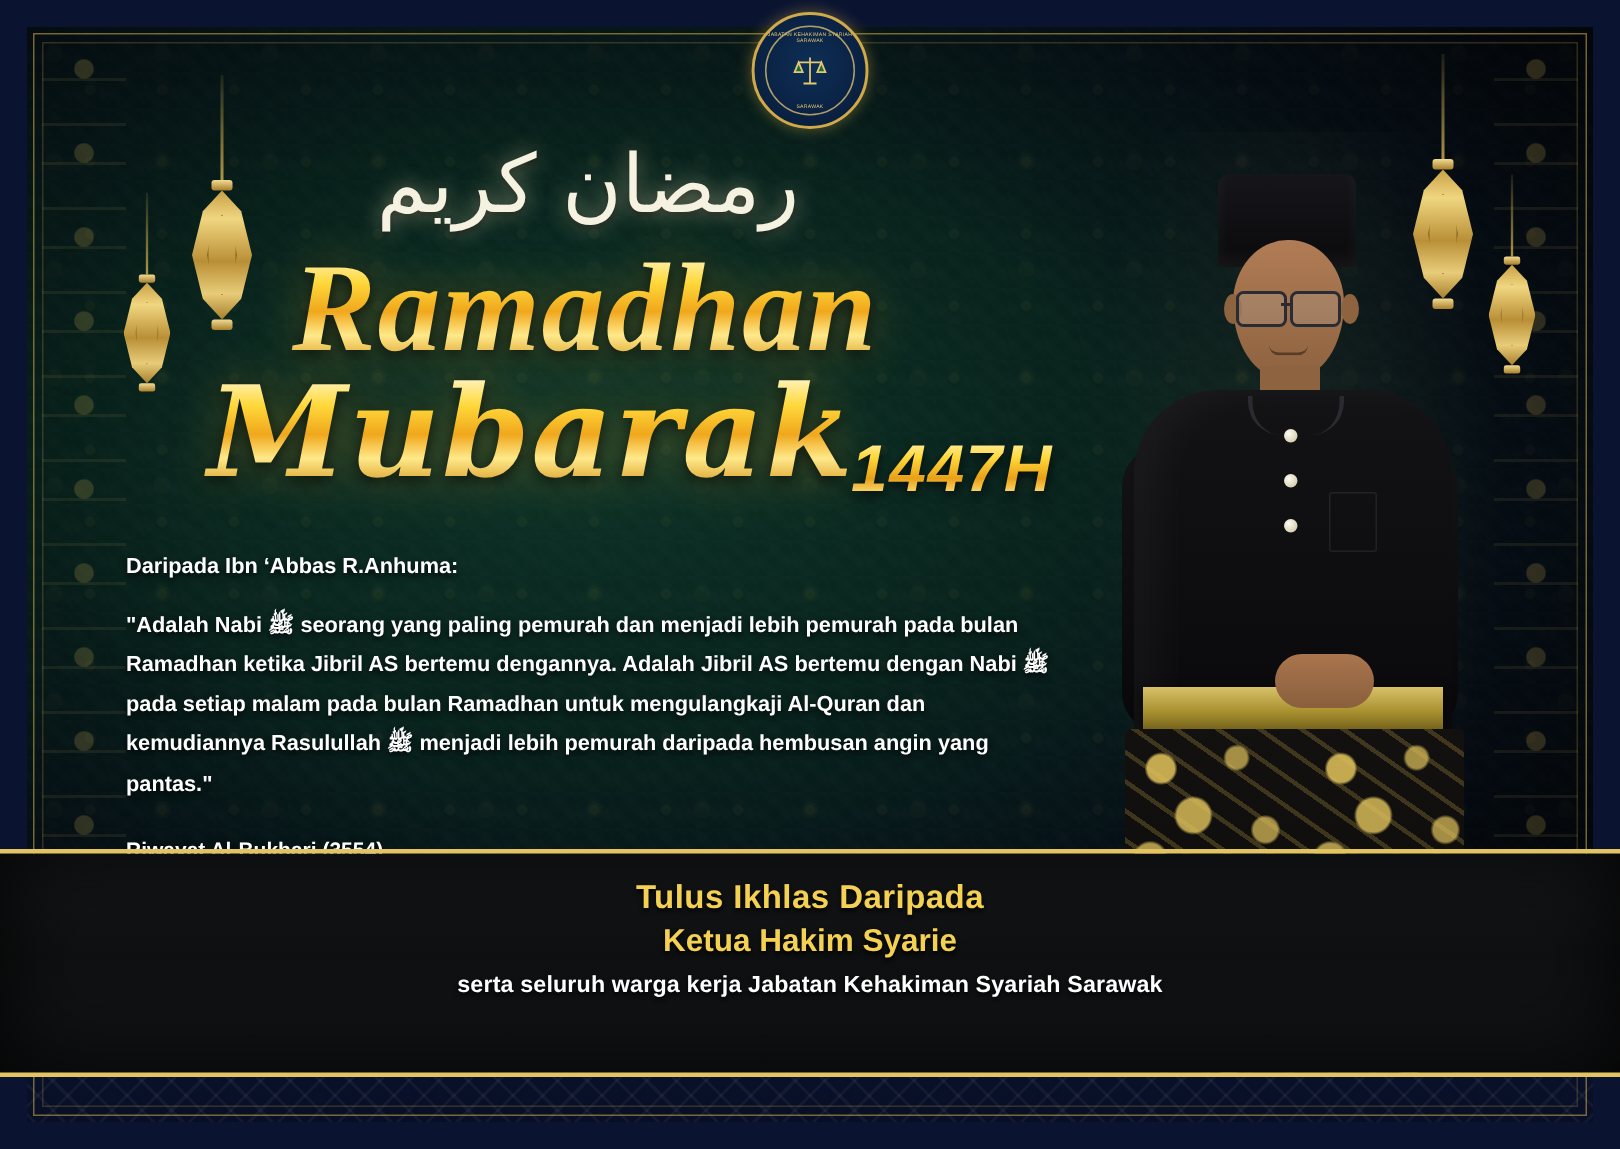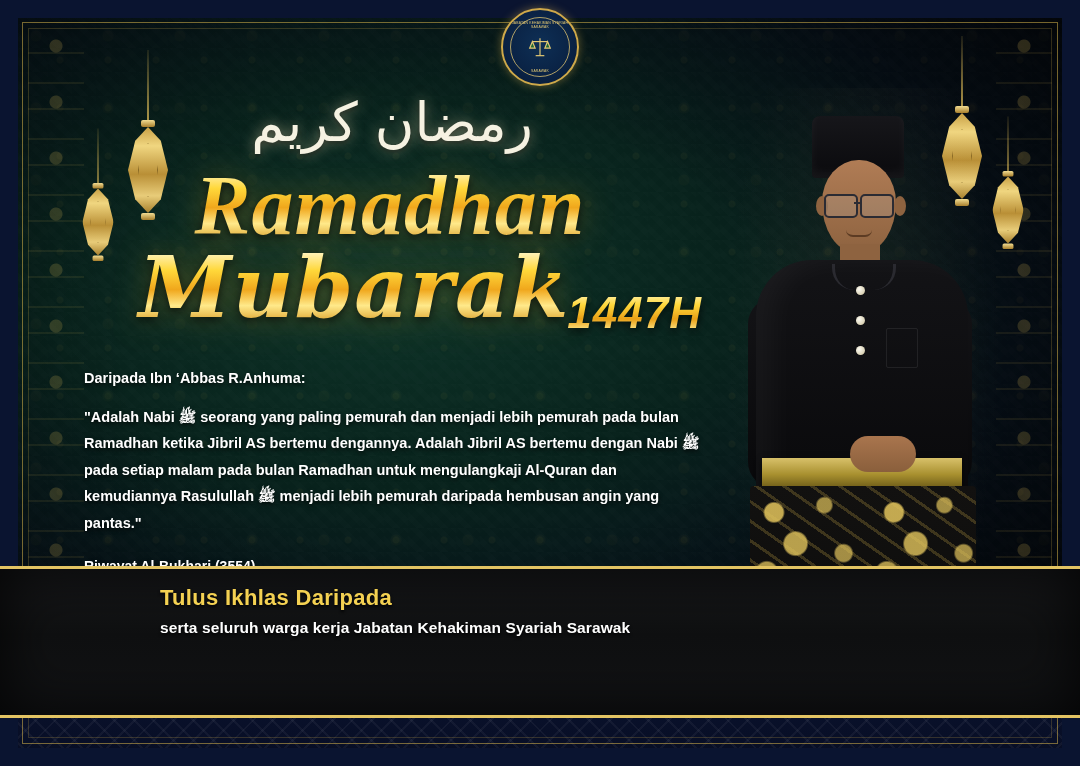--- a/index.html
+++ b/index.html
@@ -283,20 +283,21 @@
     top: 566px;
     height: 146px;
     background: linear-gradient(180deg, #17181a 0%, #0f1011 45%, #121315 100%);
     border-top: 3px solid #e3c463;
     border-bottom: 3px solid #e3c463;
     box-shadow: inset 0 0 60px rgba(0,0,0,.85);
   }
   .plaque-inner {
     width: 760px;
     margin: 0 auto;
+    text-align: center;
     padding-top: 16px;
   }
   .sig-1 {
     font-size: 22px;
     font-weight: 700;
     color: #f4d152;
     letter-spacing: .3px;
     text-shadow: 0 2px 3px rgba(0,0,0,.85);
   }
   .sig-2 {
@@ -562,17 +563,18 @@
     <div class="p-btn b3"></div>
     <div class="p-pocket"></div>
     <div class="p-sash"></div>
     <div class="p-sampin"></div>
     <div class="p-hand"></div>
   </div>
 
   <div class="plaque">
     <div class="plaque-inner">
       <div class="sig-1">Tulus Ikhlas Daripada</div>
+      <div class="sig-3">Ketua Hakim Syarie</div>
       <div class="sig-4">serta seluruh warga kerja Jabatan Kehakiman Syariah Sarawak</div>
     </div>
   </div>
 
 </div>
 
 </body></html>

